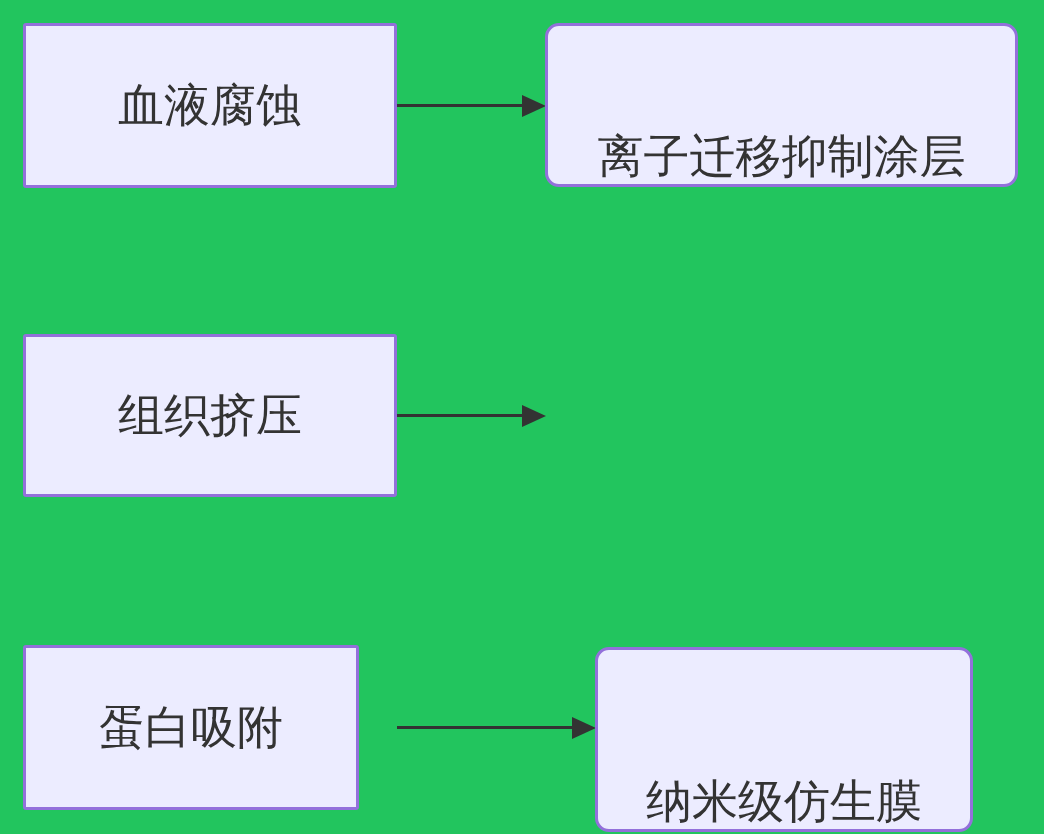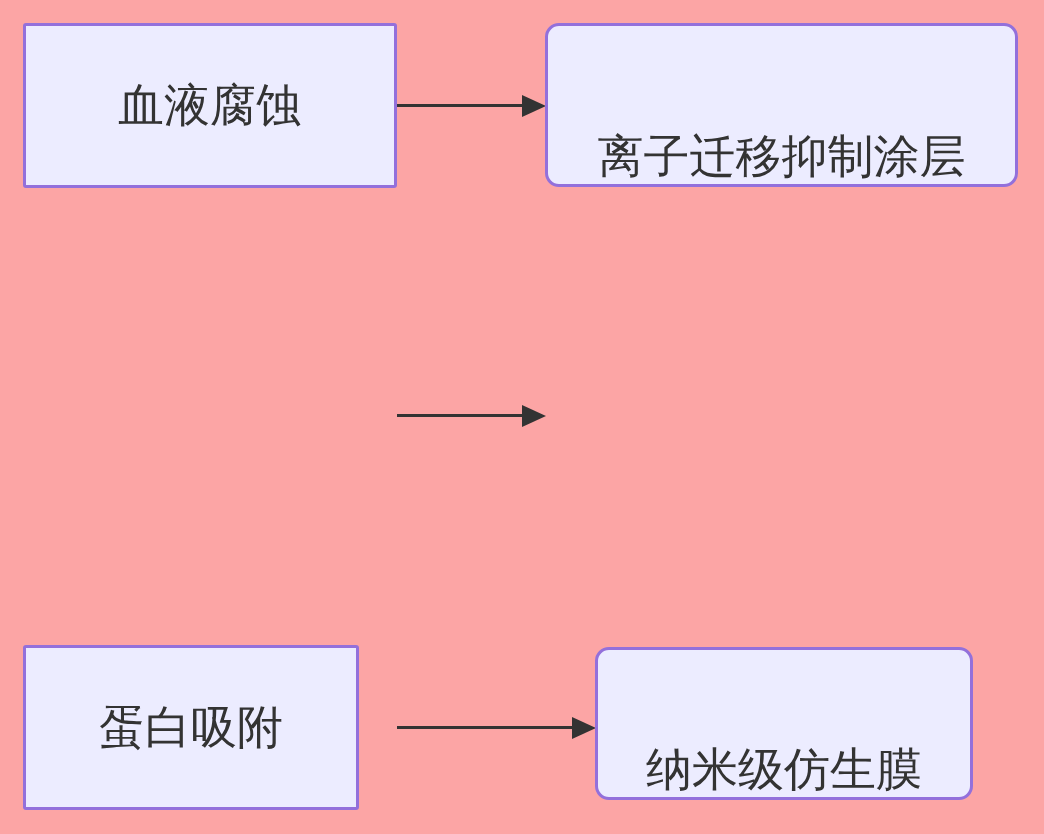--- a/index.html
+++ b/index.html
@@ -4,21 +4,21 @@
 <style>
   html, body {
     margin: 0;
     padding: 0;
     background: #ffffff;
   }
   .canvas {
     position: relative;
     width: 1044px;
     height: 834px;
-    background: #fca5a5;
+    background: #22c55e;
     font-family: "Liberation Sans", "DejaVu Sans", sans-serif;
     overflow: hidden;
   }
   .node {
     position: absolute;
     display: flex;
     align-items: center;
     justify-content: center;
     background: #ECECFF;
     border: 3px solid #9370DB;
@@ -31,21 +31,21 @@
   }
   .node.rect    { border-radius: 3px; }
   .node.rounded { border-radius: 14px; align-items: flex-end; }
 
   
   #n-src-1 { left: 23px;  top: 23px;  width: 374px; height: 165px; }
   #n-tgt-1 { left: 545px; top: 23px;  width: 473px; height: 164px; }
   #n-src-2 { left: 23px;  top: 334px; width: 374px; height: 163px; }
   #n-tgt-2 { left: 545px; top: 333px; width: 474px; height: 166px; }
   #n-src-3 { left: 23px;  top: 645px; width: 336px; height: 165px; }
-  #n-tgt-3 { left: 595px; top: 647px; width: 378px; height: 153px; }
+  #n-tgt-3 { left: 595px; top: 647px; width: 378px; height: 185px; }
 
   
   .arrow {
     position: absolute;
     height: 3px;
     background: #333333;
   }
   .arrow::after {
     content: "";
     position: absolute;
@@ -68,20 +68,23 @@
 <div class="canvas">
 
   <div id="n-src-1" class="node rect">
     <span>血液腐蚀</span>
   </div>
   <div id="arrow-1" class="arrow"></div>
   <div id="n-tgt-1" class="node rounded">
     <span>离子迁移抑制涂层</span>
   </div>
 
+  <div id="n-src-2" class="node rect">
+    <span>组织挤压</span>
+  </div>
   <div id="arrow-2" class="arrow"></div>
 
   <div id="n-src-3" class="node rect">
     <span>蛋白吸附</span>
   </div>
   <div id="arrow-3" class="arrow"></div>
   <div id="n-tgt-3" class="node rounded">
     <span>纳米级仿生膜</span>
   </div>
 

